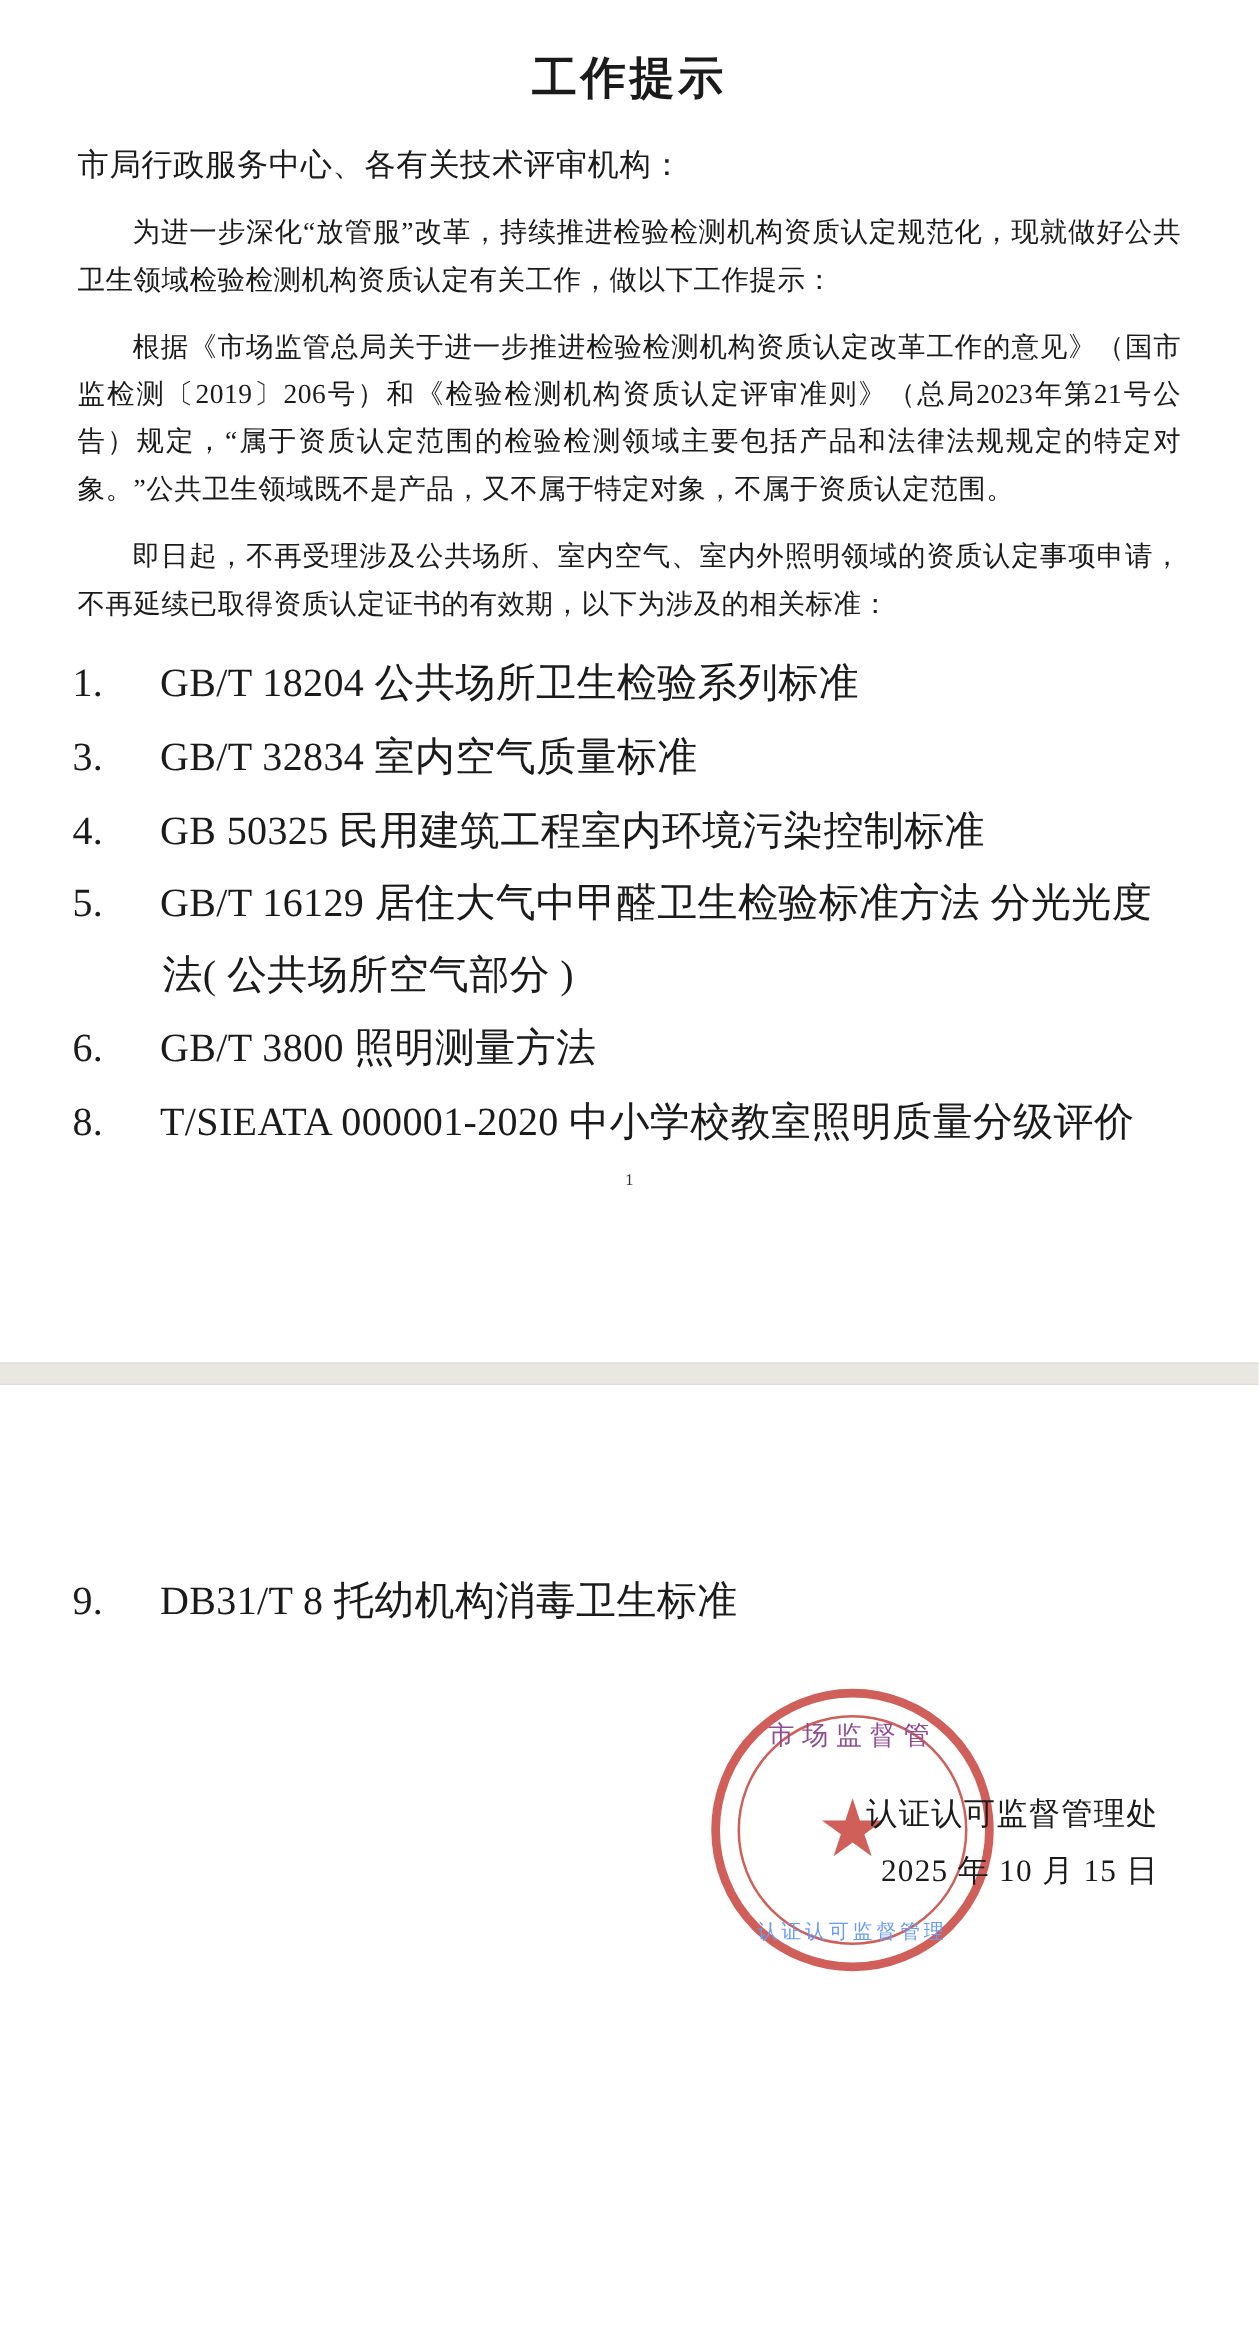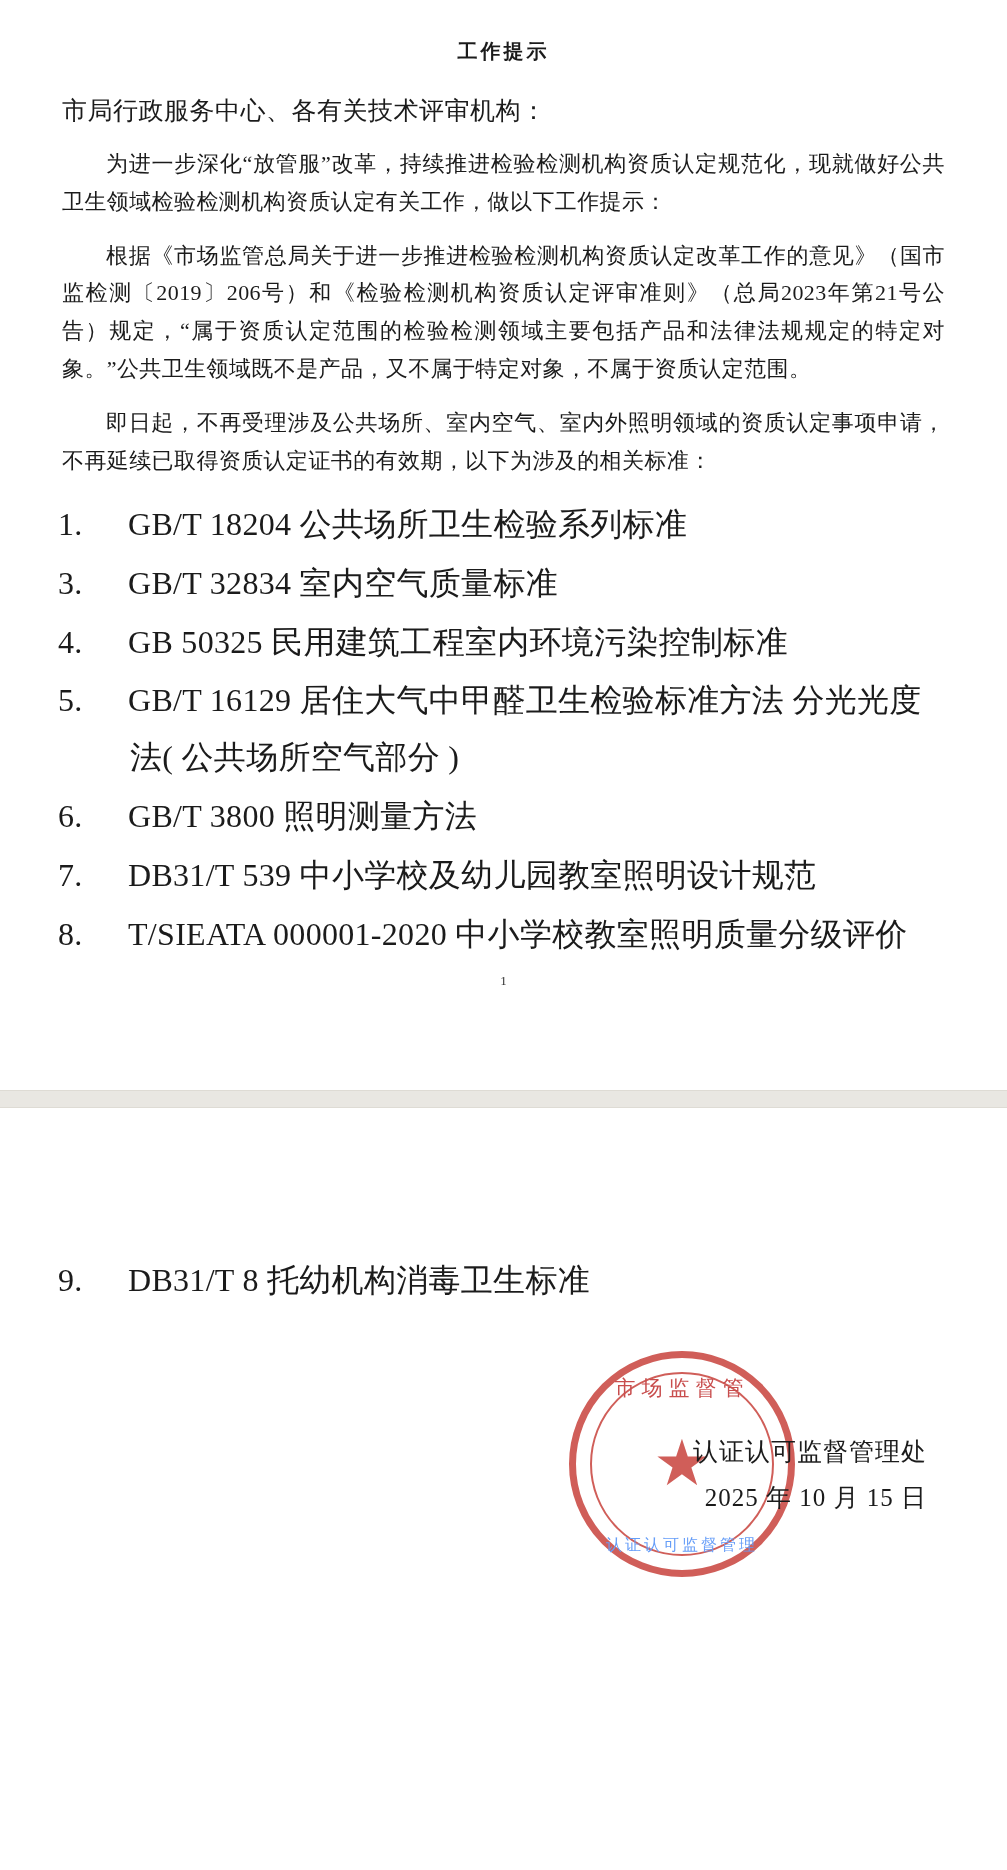--- a/index.html
+++ b/index.html
@@ -27,21 +27,21 @@
     background: #e9e7e2;
     border-top: 1px solid #dedbd4;
     border-bottom: 1px solid #dedbd4;
   }
   .page-2 {
     padding: 140px 62px 40px 62px;
     min-height: 680px;
   }
   .doc-title {
     text-align: center;
-    font-size: 20px;
+    font-size: 36px;
     font-weight: bold;
     letter-spacing: 3px;
     margin: 10px 0 26px 0;
     font-family: Liberation Mono, monospace;
   }
   .salutation {
     font-size: 25px;
     line-height: 1.6;
     letter-spacing: 0.5px;
     margin: 0 0 14px 0;
@@ -111,21 +111,21 @@
     color: #c3322b;
     font-size: 64px;
     line-height: 1;
   }
   .seal .arc-top {
     position: absolute;
     left: 0;
     right: 0;
     top: 16px;
     text-align: center;
-    color: #b91c1c;
+    color: #701a75;
     font-size: 21px;
     letter-spacing: 6px;
   }
   .seal .arc-bottom {
     position: absolute;
     left: 0;
     right: 0;
     bottom: 14px;
     text-align: center;
     color: #3b82f6;
@@ -165,23 +165,20 @@
     <li>
       <span class="num">4.</span><span>GB 50325 民用建筑工程室内环境污染控制标准</span>
     </li>
     <li>
       <span class="num">5.</span><span>GB/T 16129 居住大气中甲醛卫生检验标准方法 分光光度法( 公共场所空气部分 )</span>
     </li>
     <li>
       <span class="num">6.</span><span>GB/T 3800 照明测量方法</span>
     </li>
     <li>
-      <span class="num">7.</span><span>DB31/T 539 中小学校及幼儿园教室照明设计规范</span>
-    </li>
-    <li>
       <span class="num">8.</span><span>T/SIEATA 000001-2020 中小学校教室照明质量分级评价</span>
     </li>
   </ul>
 
   <div class="page-number">1</div>
 
 </div>
 
 <div class="gap-band"></div>
 

